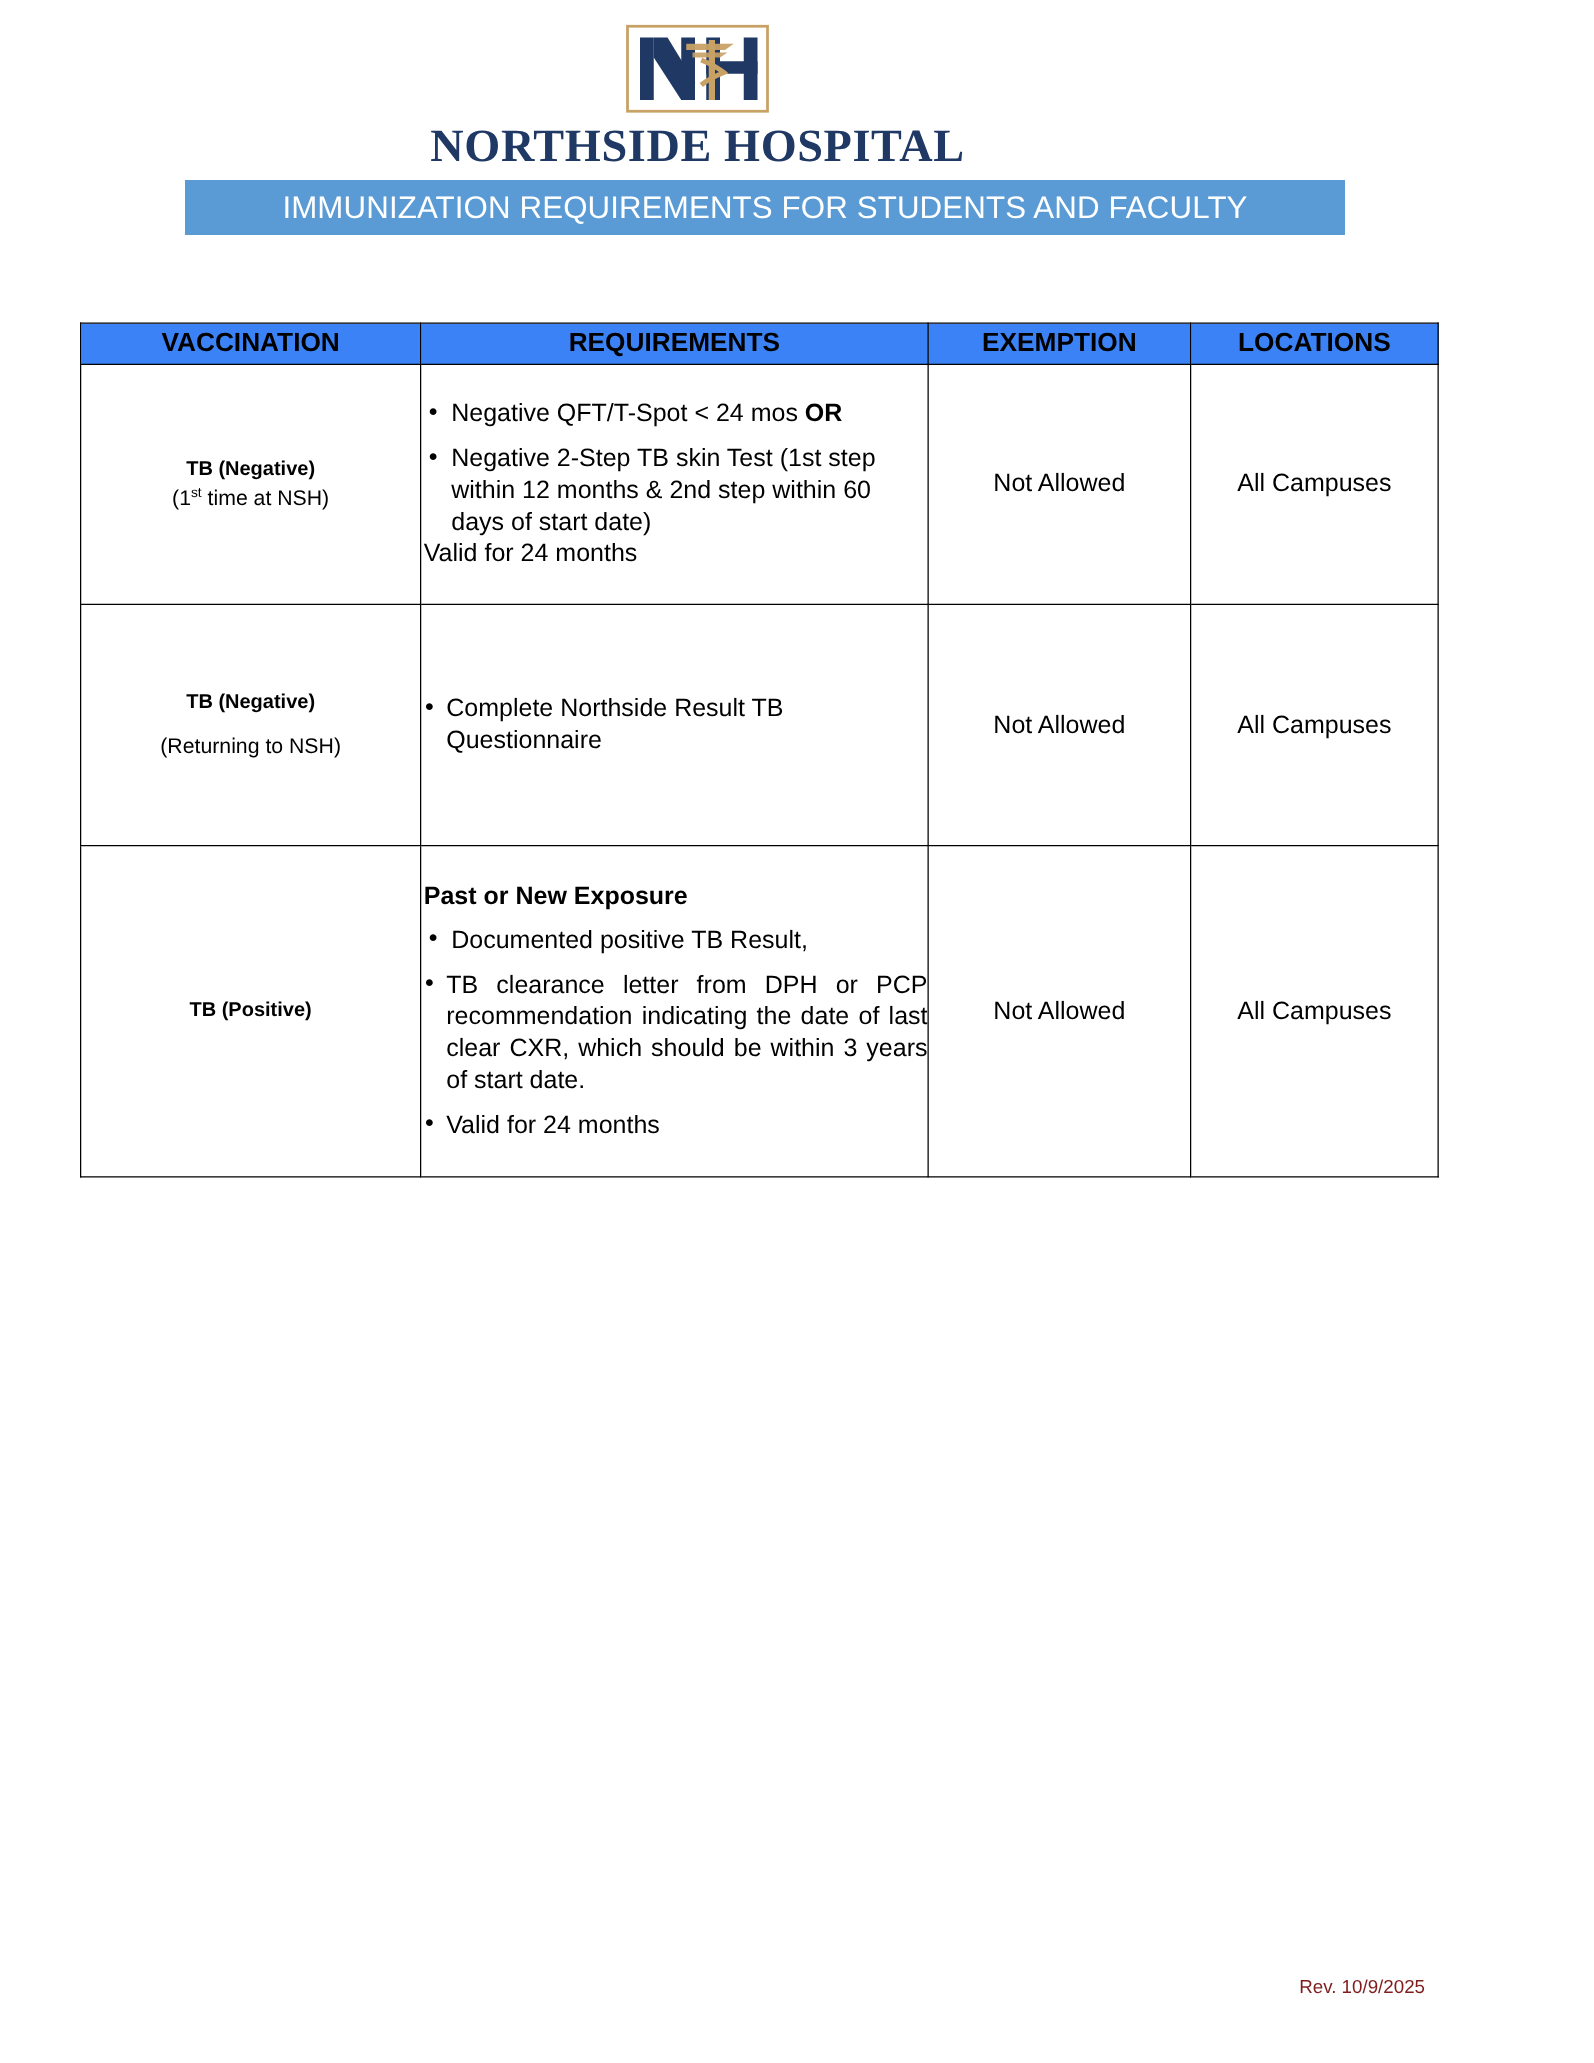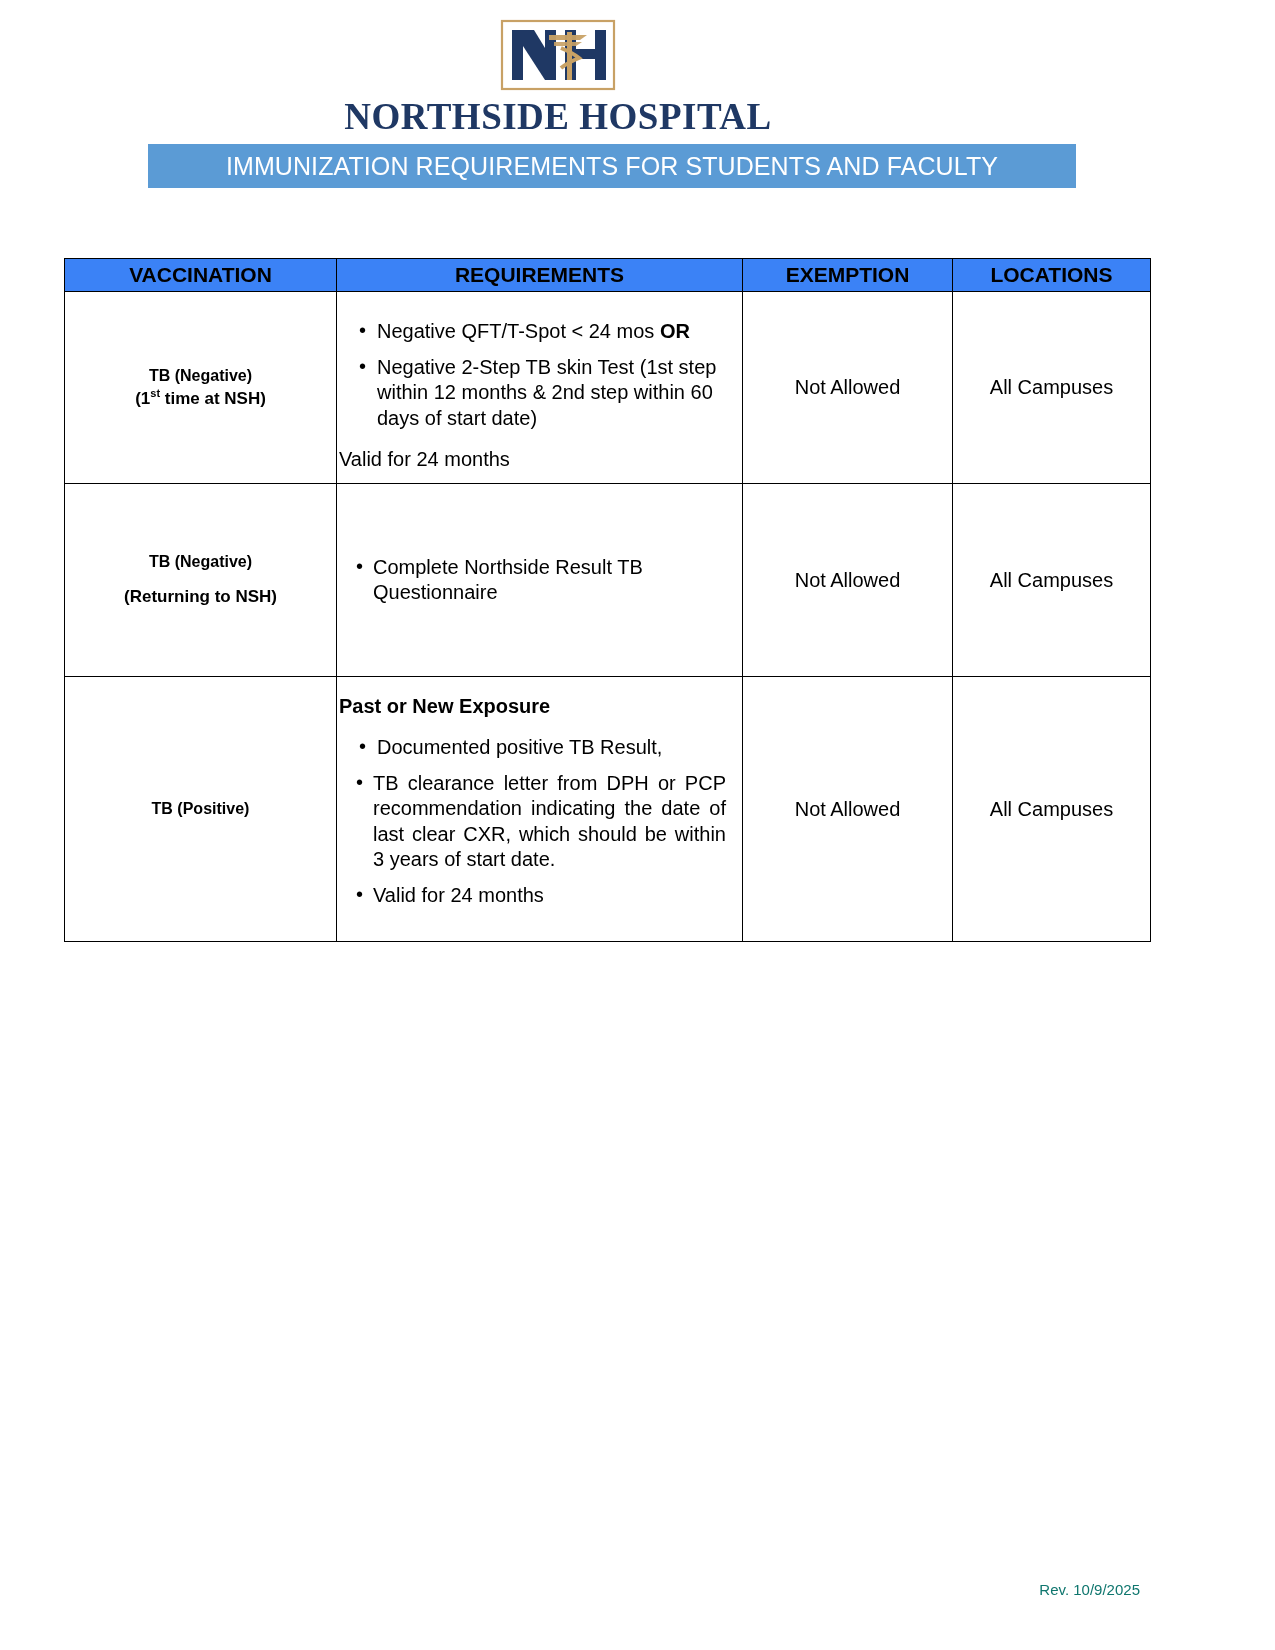--- a/index.html
+++ b/index.html
@@ -88,21 +88,21 @@
     text-align: center;
     padding: 6px 8px;
   }
   .vax-main {
     font-size: 16px;
     font-weight: bold;
     display: block;
   }
   .vax-sub {
     font-size: 17px;
-    font-weight: bold;
+    font-weight: normal;
     display: block;
     margin-top: 4px;
   }
   .vax-sub.spaced { margin-top: 16px; }
   .vax-sub sup {
     font-size: 11px;
     vertical-align: super;
     line-height: 0;
   }
 
@@ -115,21 +115,21 @@
   .cell-requirements.mid { vertical-align: middle; }
 
   .req-heading {
     font-weight: bold;
     font-size: 20px;
     margin: 0 0 10px 2px;
   }
 
   ul.req-list {
     list-style: none;
-    margin: 16px;
+    margin: 0;
     padding: 0;
   }
   ul.req-list li {
     position: relative;
     padding-left: 24px;
     margin-bottom: 11px;
   }
   ul.req-list li:last-child { margin-bottom: 0; }
   ul.req-list li::before {
     content: "\2022";
@@ -151,21 +151,21 @@
     text-align: center;
     font-size: 20px;
   }
 
   
   .footer-rev {
     position: absolute;
     right: 135px;
     bottom: 52px;
     font-size: 15px;
-    color: #0f766e;
+    color: #7f1d1d;
   }
 </style>
 </head>
 <body>
 
 <div class="logo-block">
   <svg class="logo-mark" viewBox="0 0 118 74" aria-hidden="true">
     <rect x="3" y="3" width="112" height="68" fill="#ffffff" stroke="#C8A165" stroke-width="2.2"></rect>
 
     <rect x="13" y="12" width="11" height="50" fill="#1F3864"></rect>

